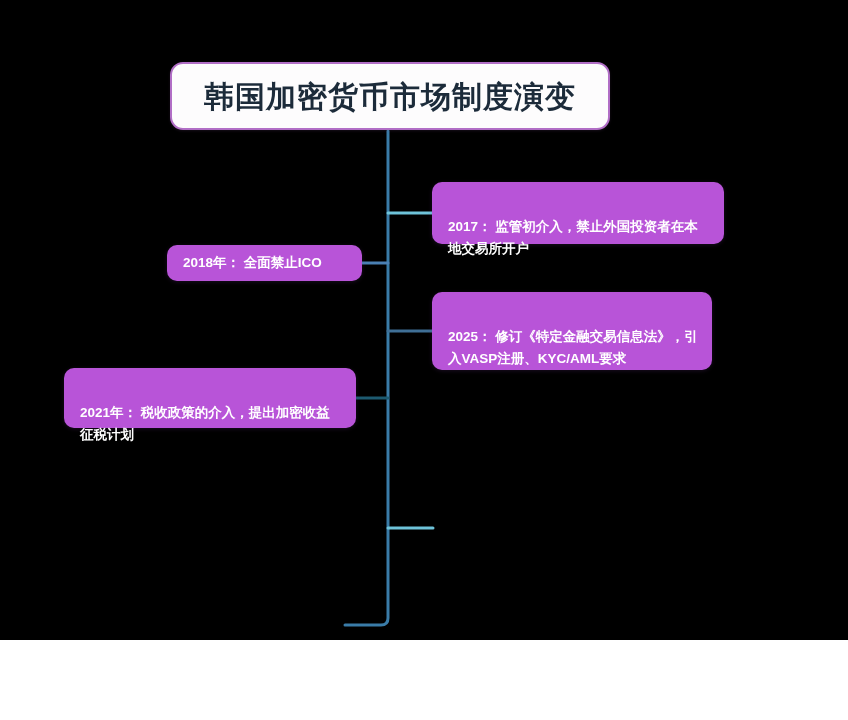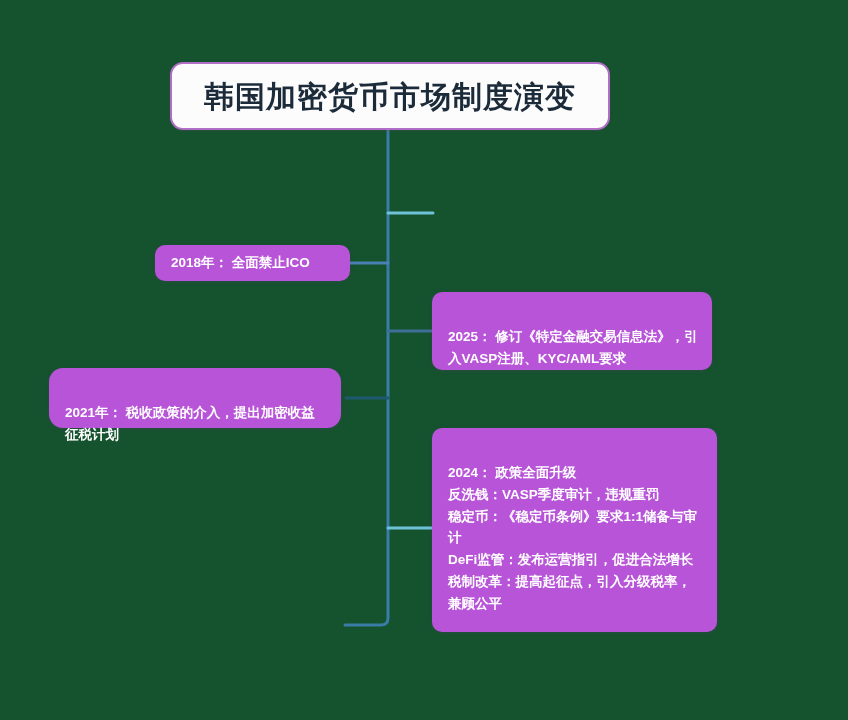--- a/index.html
+++ b/index.html
@@ -9,22 +9,22 @@
   body {
     width: 848px;
     height: 720px;
     background: #ffffff;
     font-family: "Liberation Sans", "DejaVu Sans", sans-serif;
     overflow: hidden;
   }
   #canvas {
     position: relative;
     width: 848px;
-    height: 720px;
-    background: #14532d;
+    height: 640px;
+    background: #000000;
   }
   
   #wires {
     position: absolute;
     left: 0;
     top: 0;
     width: 848px;
     height: 720px;
     pointer-events: none;
   }
@@ -67,23 +67,23 @@
     white-space: pre-line;
   }
   .node.single-line {
     display: flex;
     align-items: center;
     padding-top: 0;
     padding-bottom: 0;
   }
   
   #node-2017 { left: 432px; top: 182px; width: 292px; height: 62px; }
-  #node-2018 { left: 155px; top: 245px; width: 195px; height: 36px; }
+  #node-2018 { left: 167px; top: 245px; width: 195px; height: 36px; }
   #node-2019 { left: 432px; top: 292px; width: 280px; height: 78px; }
-  #node-2021 { left: 49px; top: 368px; width: 292px; height: 60px; border-radius: 14px; }
+  #node-2021 { left: 64px; top: 368px; width: 292px; height: 60px; }
   #node-2024 { left: 432px; top: 428px; width: 285px; height: 204px; }
   #node-2025 { left: 185px; top: 557px; width: 158px; height: 126px; }
 </style>
 </head>
 <body>
 
 <div id="canvas">
 
   <svg id="wires" viewBox="0 0 848 720" width="848" height="720" xmlns="http://www.w3.org/2000/svg">
 
@@ -97,35 +97,31 @@
 
     <line x1="388" y1="398" x2="346" y2="398" stroke="#1d5a70" stroke-width="3" stroke-linecap="round"></line>
 
     <line x1="388" y1="528" x2="433" y2="528" stroke="#6ec3d9" stroke-width="3" stroke-linecap="round"></line>
   </svg>
 
   <div class="title-node">
     <span class="title-text">韩国加密货币市场制度演变</span>
   </div>
 
+  <div class="node" id="node-2017">
+    <span>2017： 监管初介入，禁止外国投资者在本地交易所开户</span>
+  </div>
 
   <div class="node single-line" id="node-2018">
     <span>2018年： 全面禁止ICO</span>
   </div>
 
   <div class="node" id="node-2019">
     <span>2025： 修订《特定金融交易信息法》，引入VASP注册、KYC/AML要求</span>
   </div>
 
   <div class="node" id="node-2021">
     <span>2021年： 税收政策的介入，提出加密收益征税计划</span>
   </div>
 
-  <div class="node" id="node-2024">
-    <span>2024： 政策全面升级
-反洗钱：VASP季度审计，违规重罚
-稳定币：《稳定币条例》要求1:1储备与审计
-DeFi监管：发布运营指引，促进合法增长
-税制改革：提高起征点，引入分级税率，兼顾公平</span>
-  </div>
 
 
 </div>
 
 </body></html>

